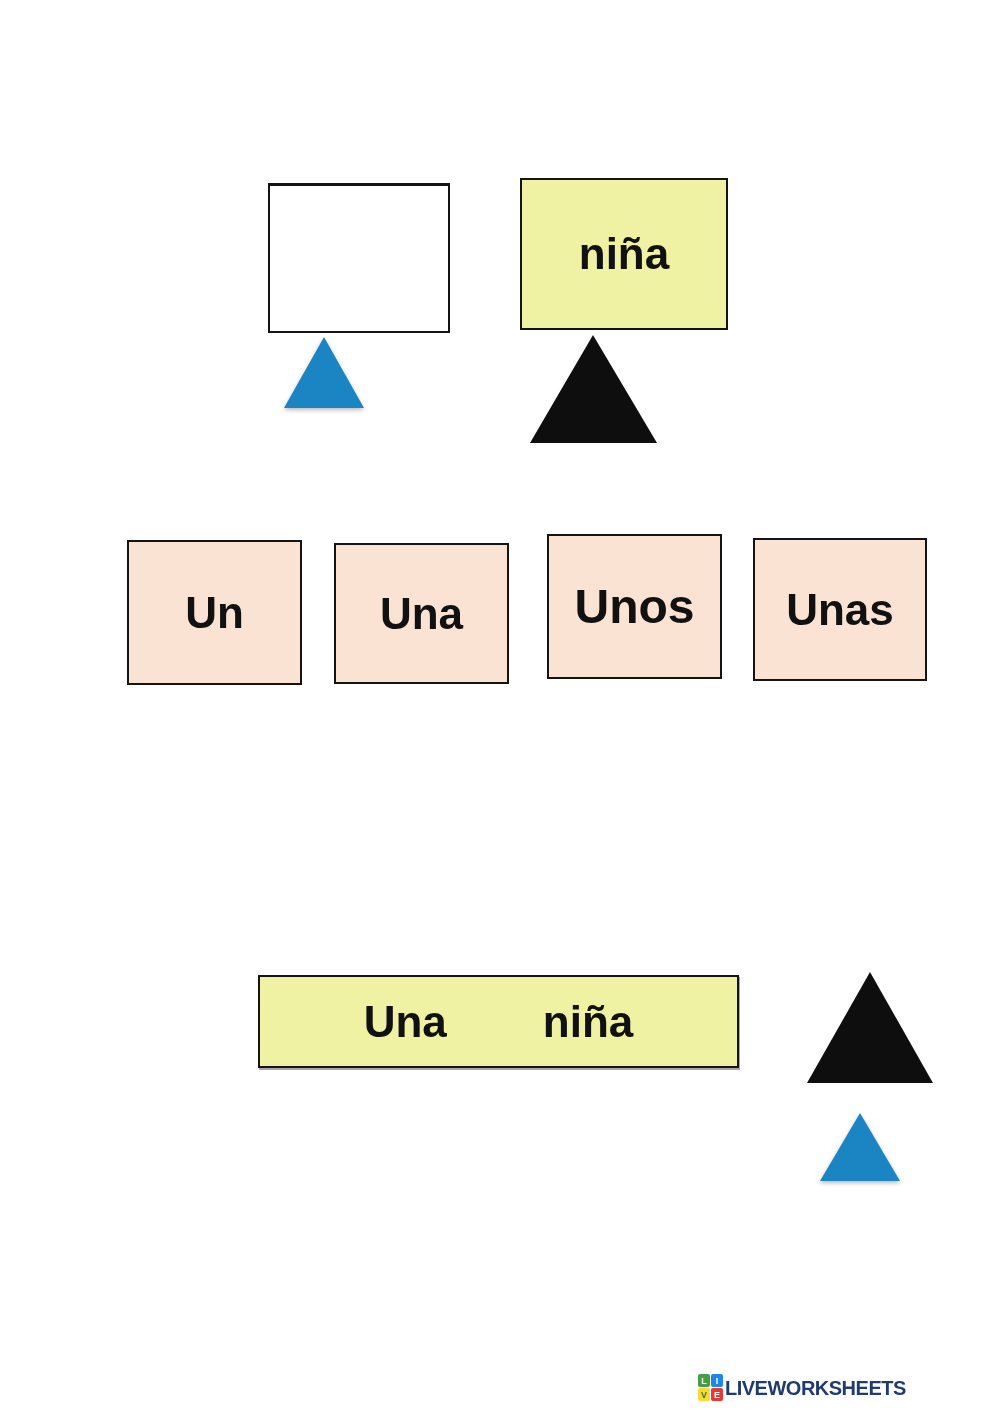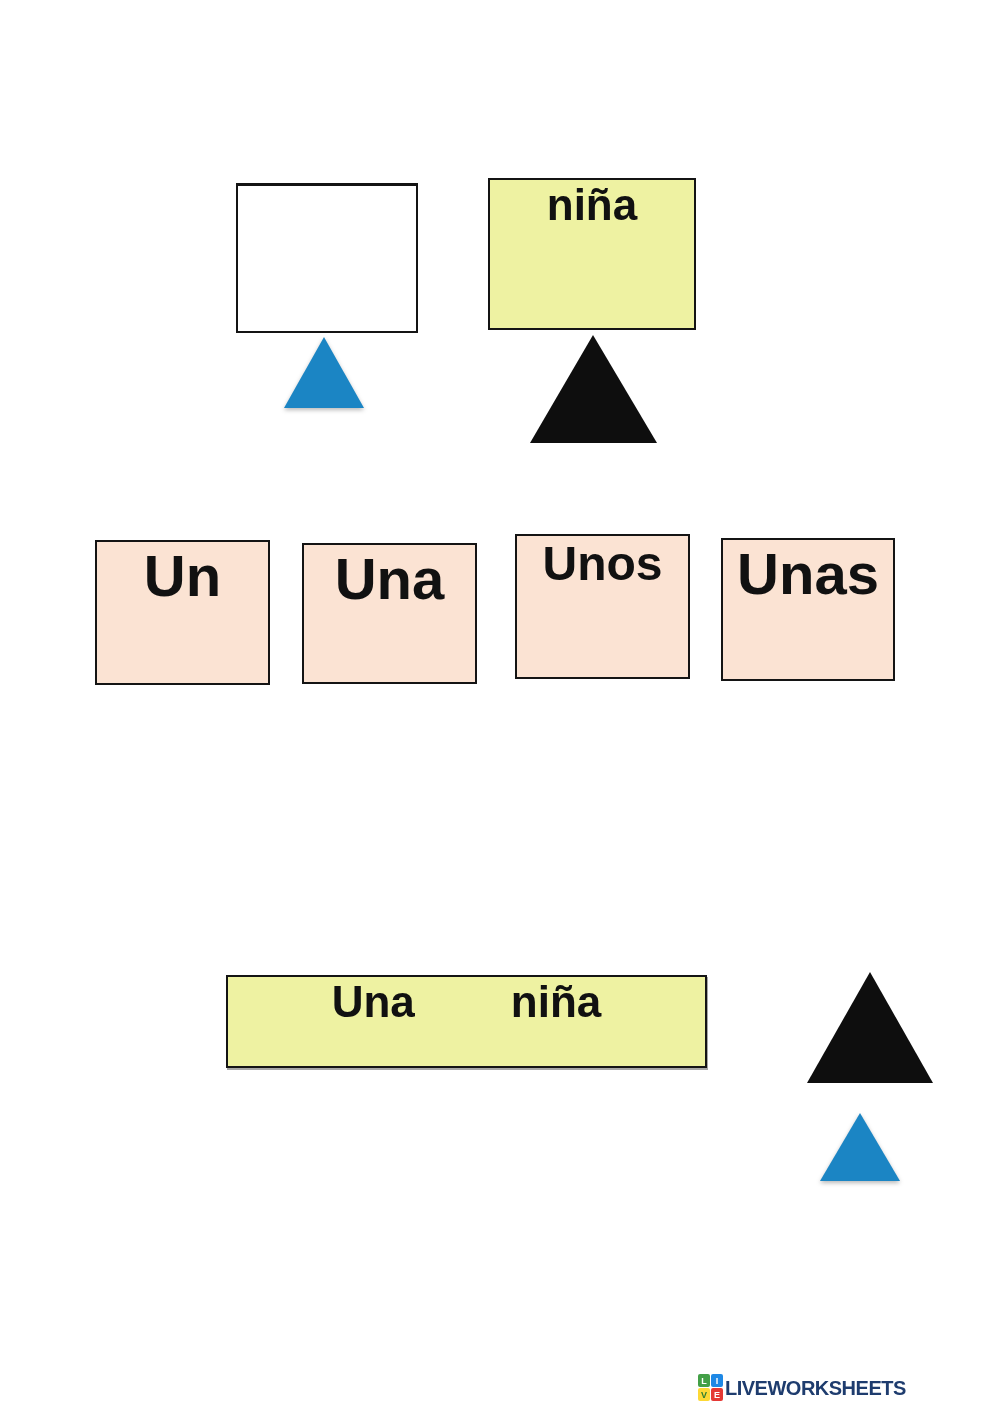--- a/index.html
+++ b/index.html
@@ -14,40 +14,41 @@
   .canvas {
     position: absolute;
     left: 0; top: 0;
     width: 1000px; height: 1413px;
     background: #ffffff;
   }
   .box {
     position: absolute;
     border: 2px solid #141414;
     display: flex;
-    align-items: flex-start;
+    align-items: center;
     justify-content: center;
     color: #111111;
     font-weight: 700;
+    margin-left: 32px;
   }
   .white-box {
     left: 236px; top: 183px;
     width: 182px; height: 150px;
     background: #ffffff;
     border-top-width: 3px;
   }
   .nina-box {
     left: 488px; top: 178px;
     width: 208px; height: 152px;
     background: #eef2a2;
     font-size: 44px;
   }
   .word-card {
     background: #fbe3d3;
-    font-size: 58px;
+    font-size: 44px;
   }
   .card-un   { left:  95px; top: 540px; width: 175px; height: 145px; }
   .card-una  { left: 302px; top: 543px; width: 175px; height: 141px; }
   .card-unos { left: 515px; top: 534px; width: 175px; height: 145px; font-size: 48px; }
   .card-unas { left: 721px; top: 538px; width: 174px; height: 143px; }
   .answer-box {
     left: 226px; top: 975px;
     width: 481px; height: 93px;
     background: #eef2a2;
     font-size: 44px;

